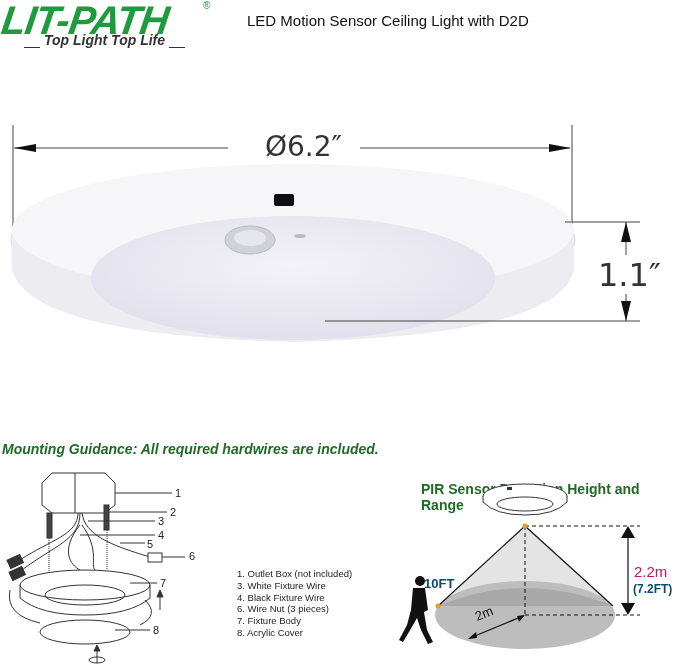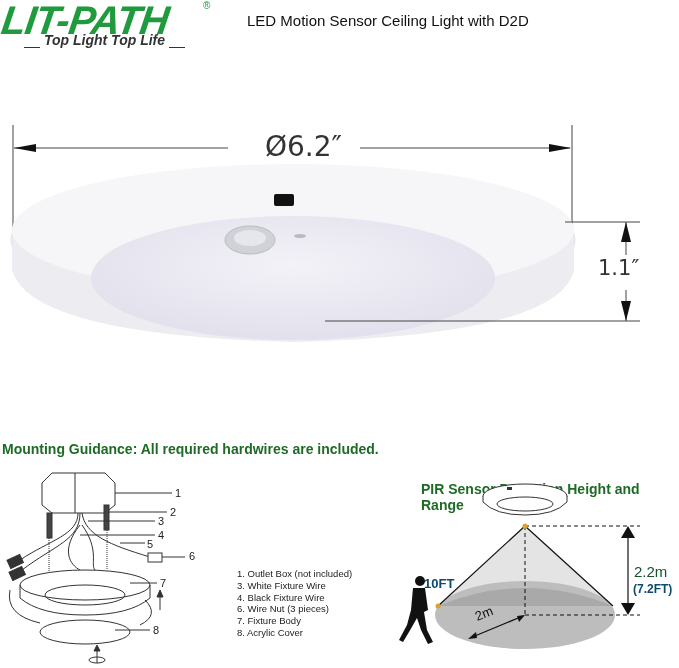--- a/index.html
+++ b/index.html
@@ -61,23 +61,23 @@
   <ellipse cx="300" cy="126" rx="6" ry="2" fill="#b8bbc2"></ellipse>
 
   <line x1="565" y1="112" x2="640" y2="112" stroke="#444" stroke-width="1"></line>
   <line x1="325" y1="211" x2="640" y2="211" stroke="#444" stroke-width="1"></line>
   <line x1="626" y1="112" x2="626" y2="145" stroke="#444" stroke-width="1"></line>
   <line x1="626" y1="180" x2="626" y2="211" stroke="#444" stroke-width="1"></line>
   <polygon points="626,112 621,132 631,132" fill="#111"></polygon>
   <polygon points="626,211 621,191 631,191" fill="#111"></polygon>
 </svg>
 <div class="abs dim-label" style="left:265px;top:130px;font-size:28px;">Ø6.2″</div>
-<div class="abs dim-label" style="left:596px;top:256px;font-size:21px;background:#fff;padding:0 2px;">1.1″</div>
+<div class="abs dim-label" style="left:596px;top:256px;font-size:32px;background:#fff;padding:0 2px;">1.1″</div>
 
-<div class="abs section-heading" style="left:2px;top:441px;">Mounting Guidance: All required hardwires are included.</div>
+<div class="abs section-heading" style="left:2px;top:441px;font-style:italic;">Mounting Guidance: All required hardwires are included.</div>
 <div class="abs section-heading" style="left:421px;top:441px;margin-top:40px;">PIR Sensor Detection Height and Range</div>
 
 <svg class="abs" style="left:0;top:465px" width="230" height="203" fill="none" stroke="#333" stroke-width="1">
 
   <path d="M42,18 L52,8 L105,8 L115,18 L115,40 L105,48 L52,48 L42,40 Z" fill="#fff"></path>
   <line x1="75" y1="8" x2="75" y2="48"></line>
 
   <rect x="47" y="48" width="5" height="25" fill="#444"></rect>
   <rect x="104" y="40" width="5" height="25" fill="#444"></rect>
   <line x1="49" y1="73" x2="49" y2="110" stroke-dasharray="1,1"></line>
@@ -158,14 +158,14 @@
   <polygon points="233,56 226,68 240,68" fill="#111"></polygon>
   <polygon points="233,145 226,133 240,133" fill="#111"></polygon>
 
   <g fill="#111">
     <circle cx="25" cy="111" r="5"></circle>
     <path d="M18,118 L30,118 L33,140 L29,142 L32,160 L38,172 L33,174 L26,160 L22,148 L14,162 L8,172 L4,170 L12,155 L16,140 Z"></path>
   </g>
 </svg>
 <div class="abs orange" style="left:424px;top:576px;font-size:13px;font-weight:bold;">10FT</div>
 <div class="abs" style="left:475px;top:606px;font-size:13px;color:#111;transform:rotate(-22deg);">2m</div>
-<div class="abs" style="left:634px;top:563px;font-size:15px;color:#14532d;">2.2m</div>
+<div class="abs" style="left:634px;top:563px;font-size:15px;color:#be185d;">2.2m</div>
 <div class="abs orange" style="left:633px;top:582px;font-size:12px;font-weight:bold;">(7.2FT)</div>
 
 </body></html>

